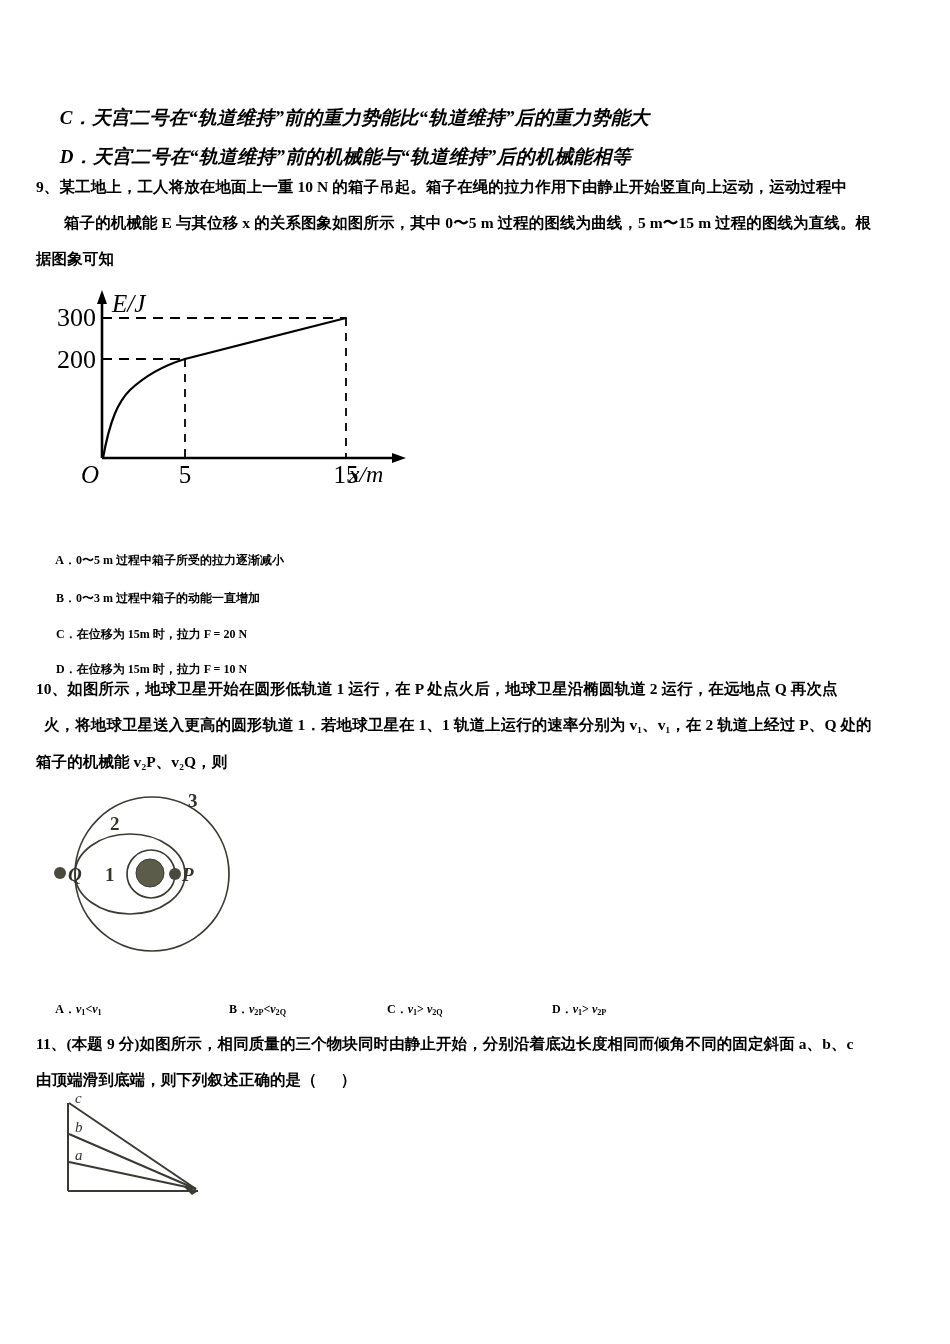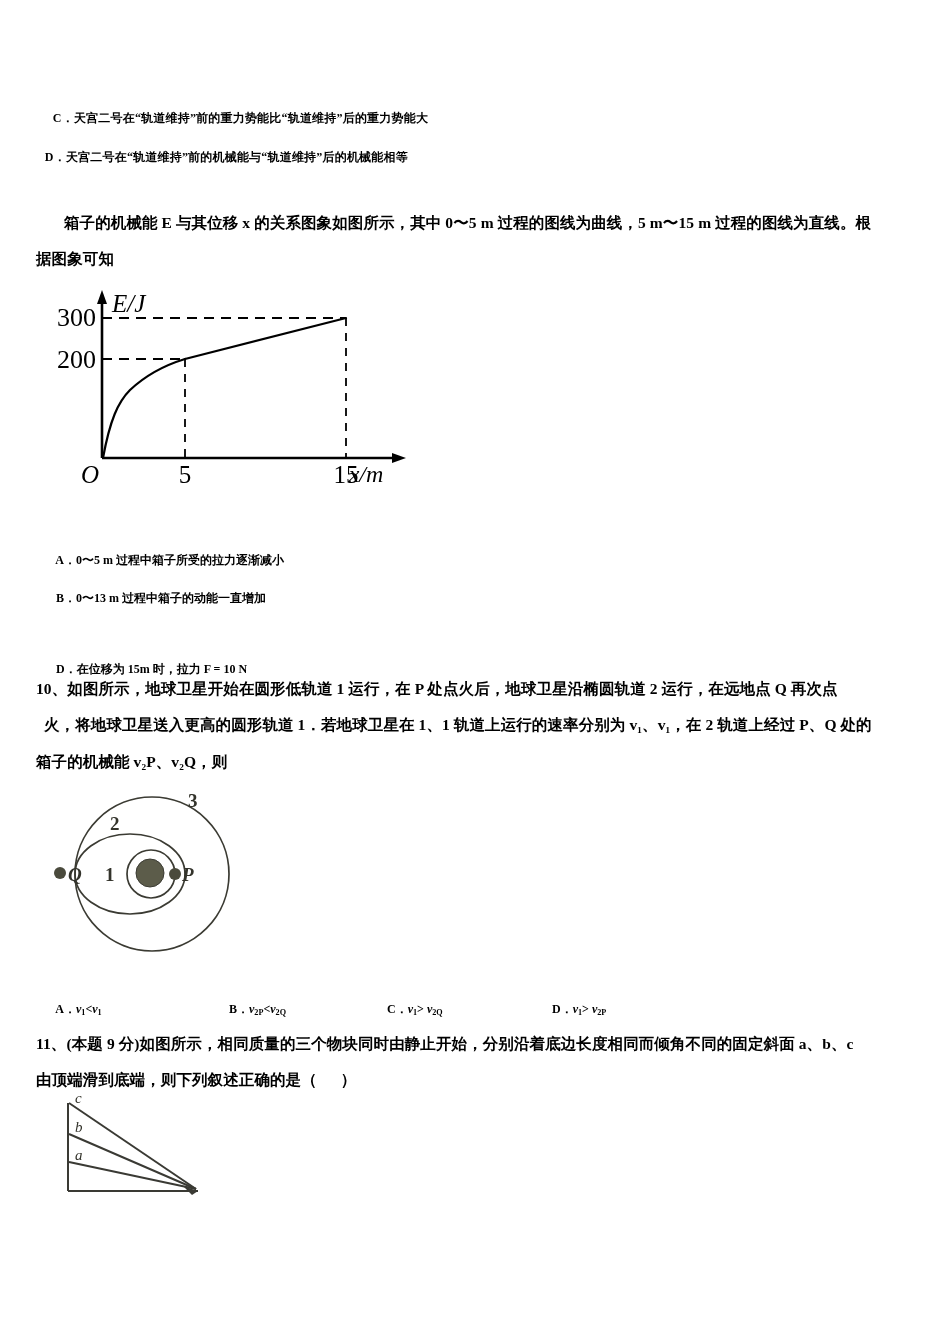--- a/index.html
+++ b/index.html
@@ -16,24 +16,25 @@
     overflow: hidden;
   }
   .page {
     position: absolute;
     left: 0; top: 0;
     width: 950px;
     height: 1344px;
   }
   .line {
     position: absolute;
-    font-size: 12px;
+    font-size: 19px;
     line-height: 20px;
     white-space: pre;
     letter-spacing: 0.2px;
+    font-style: italic;
   }
   .bold { font-weight: bold; }
   .opt {
     position: absolute;
     font-size: 12px;
     font-weight: bold;
     white-space: pre;
   }
   .qtext {
     position: absolute;
@@ -52,24 +53,25 @@
   }
 </style>
 </head>
 <body>
 
 <div class="page">
 
   <div class="line bold" style="left:40px; top:88px;">
     <span>C．</span><span>天宫二号在“轨道维持”前的重力势能比“轨道维持”后的重力势能大</span>
   </div>
-  <div class="line bold" style="left:32px; top:127px;">
+  <div class="line bold" style="left:40px; top:127px;">
     <span>D．</span><span>天宫二号在“轨道维持”前的机械能与“轨道维持”后的机械能相等</span>
   </div>
 
+  <div class="qtext" style="left:36px; top:177px;">9、某工地上，工人将放在地面上一重 10 N 的箱子吊起。箱子在绳的拉力作用下由静止开始竖直向上运动，运动过程中</div>
   <div class="qtext" style="left:36px; top:213px;margin-left:28px;">箱子的机械能 E 与其位移 x 的关系图象如图所示，其中 0〜5 m 过程的图线为曲线，5 m〜15 m 过程的图线为直线。根</div>
   <div class="qtext" style="left:36px; top:249px;font-family:Liberation Serif, serif;">据图象可知</div>
 
   <div class="fig" style="left:50px; top:280px; width:380px; height:215px;">
     <svg width="380" height="215" viewBox="0 0 380 215">
 
       <line x1="52" y1="178" x2="52" y2="18" stroke="#000" stroke-width="2.6"></line>
       <polygon points="52,10 47,24 57,24" fill="#000"></polygon>
 
       <line x1="52" y1="178" x2="348" y2="178" stroke="#000" stroke-width="2.6"></line>
@@ -92,21 +94,24 @@
       <text x="62" y="32" font-family="Liberation Serif, serif" font-size="25" font-style="italic" fill="#000">E/J</text>
       <text x="316" y="202" text-anchor="middle" font-family="Liberation Serif, serif" font-size="24" font-style="italic" fill="#000">x/m</text>
       <text x="40" y="203" text-anchor="middle" font-family="Liberation Serif, serif" font-size="25" font-style="italic" fill="#000">O</text>
     </svg>
   </div>
 
   <div class="opt" style="left:44px; top:537px;">
     <span>A．</span><span>0〜5 m 过程中箱子所受的拉力逐渐减小</span>
   </div>
   <div class="opt" style="left:44px; top:575px;">
-    <span>B．</span><span>0〜13 m 过程中箱子的动能一直增加</span>
+    <span>B．</span><span>0〜3 m 过程中箱子的动能一直增加</span>
+  </div>
+  <div class="opt" style="left:44px; top:611px;">
+    <span>C．</span><span>在位移为 15m 时，拉力 F = 20 N</span>
   </div>
   <div class="opt" style="left:44px; top:646px;">
     <span>D．</span><span>在位移为 15m 时，拉力 F = 10 N</span>
   </div>
 
   <div class="qtext" style="left:36px; top:679px;">10、如图所示，地球卫星开始在圆形低轨道 1 运行，在 P 处点火后，地球卫星沿椭圆轨道 2 运行，在远地点 Q 再次点</div>
   <div class="qtext" style="left:36px; top:715px;margin-left:8px;">火，将地球卫星送入更高的圆形轨道 1．若地球卫星在 1、1 轨道上运行的速率分别为 v₁、v₁，在 2 轨道上经过 P、Q 处的</div>
   <div class="qtext" style="left:36px; top:752px;">箱子的机械能 v₂P、v₂Q，则</div>
 
   <div class="fig" style="left:40px; top:780px; width:230px; height:190px;">

